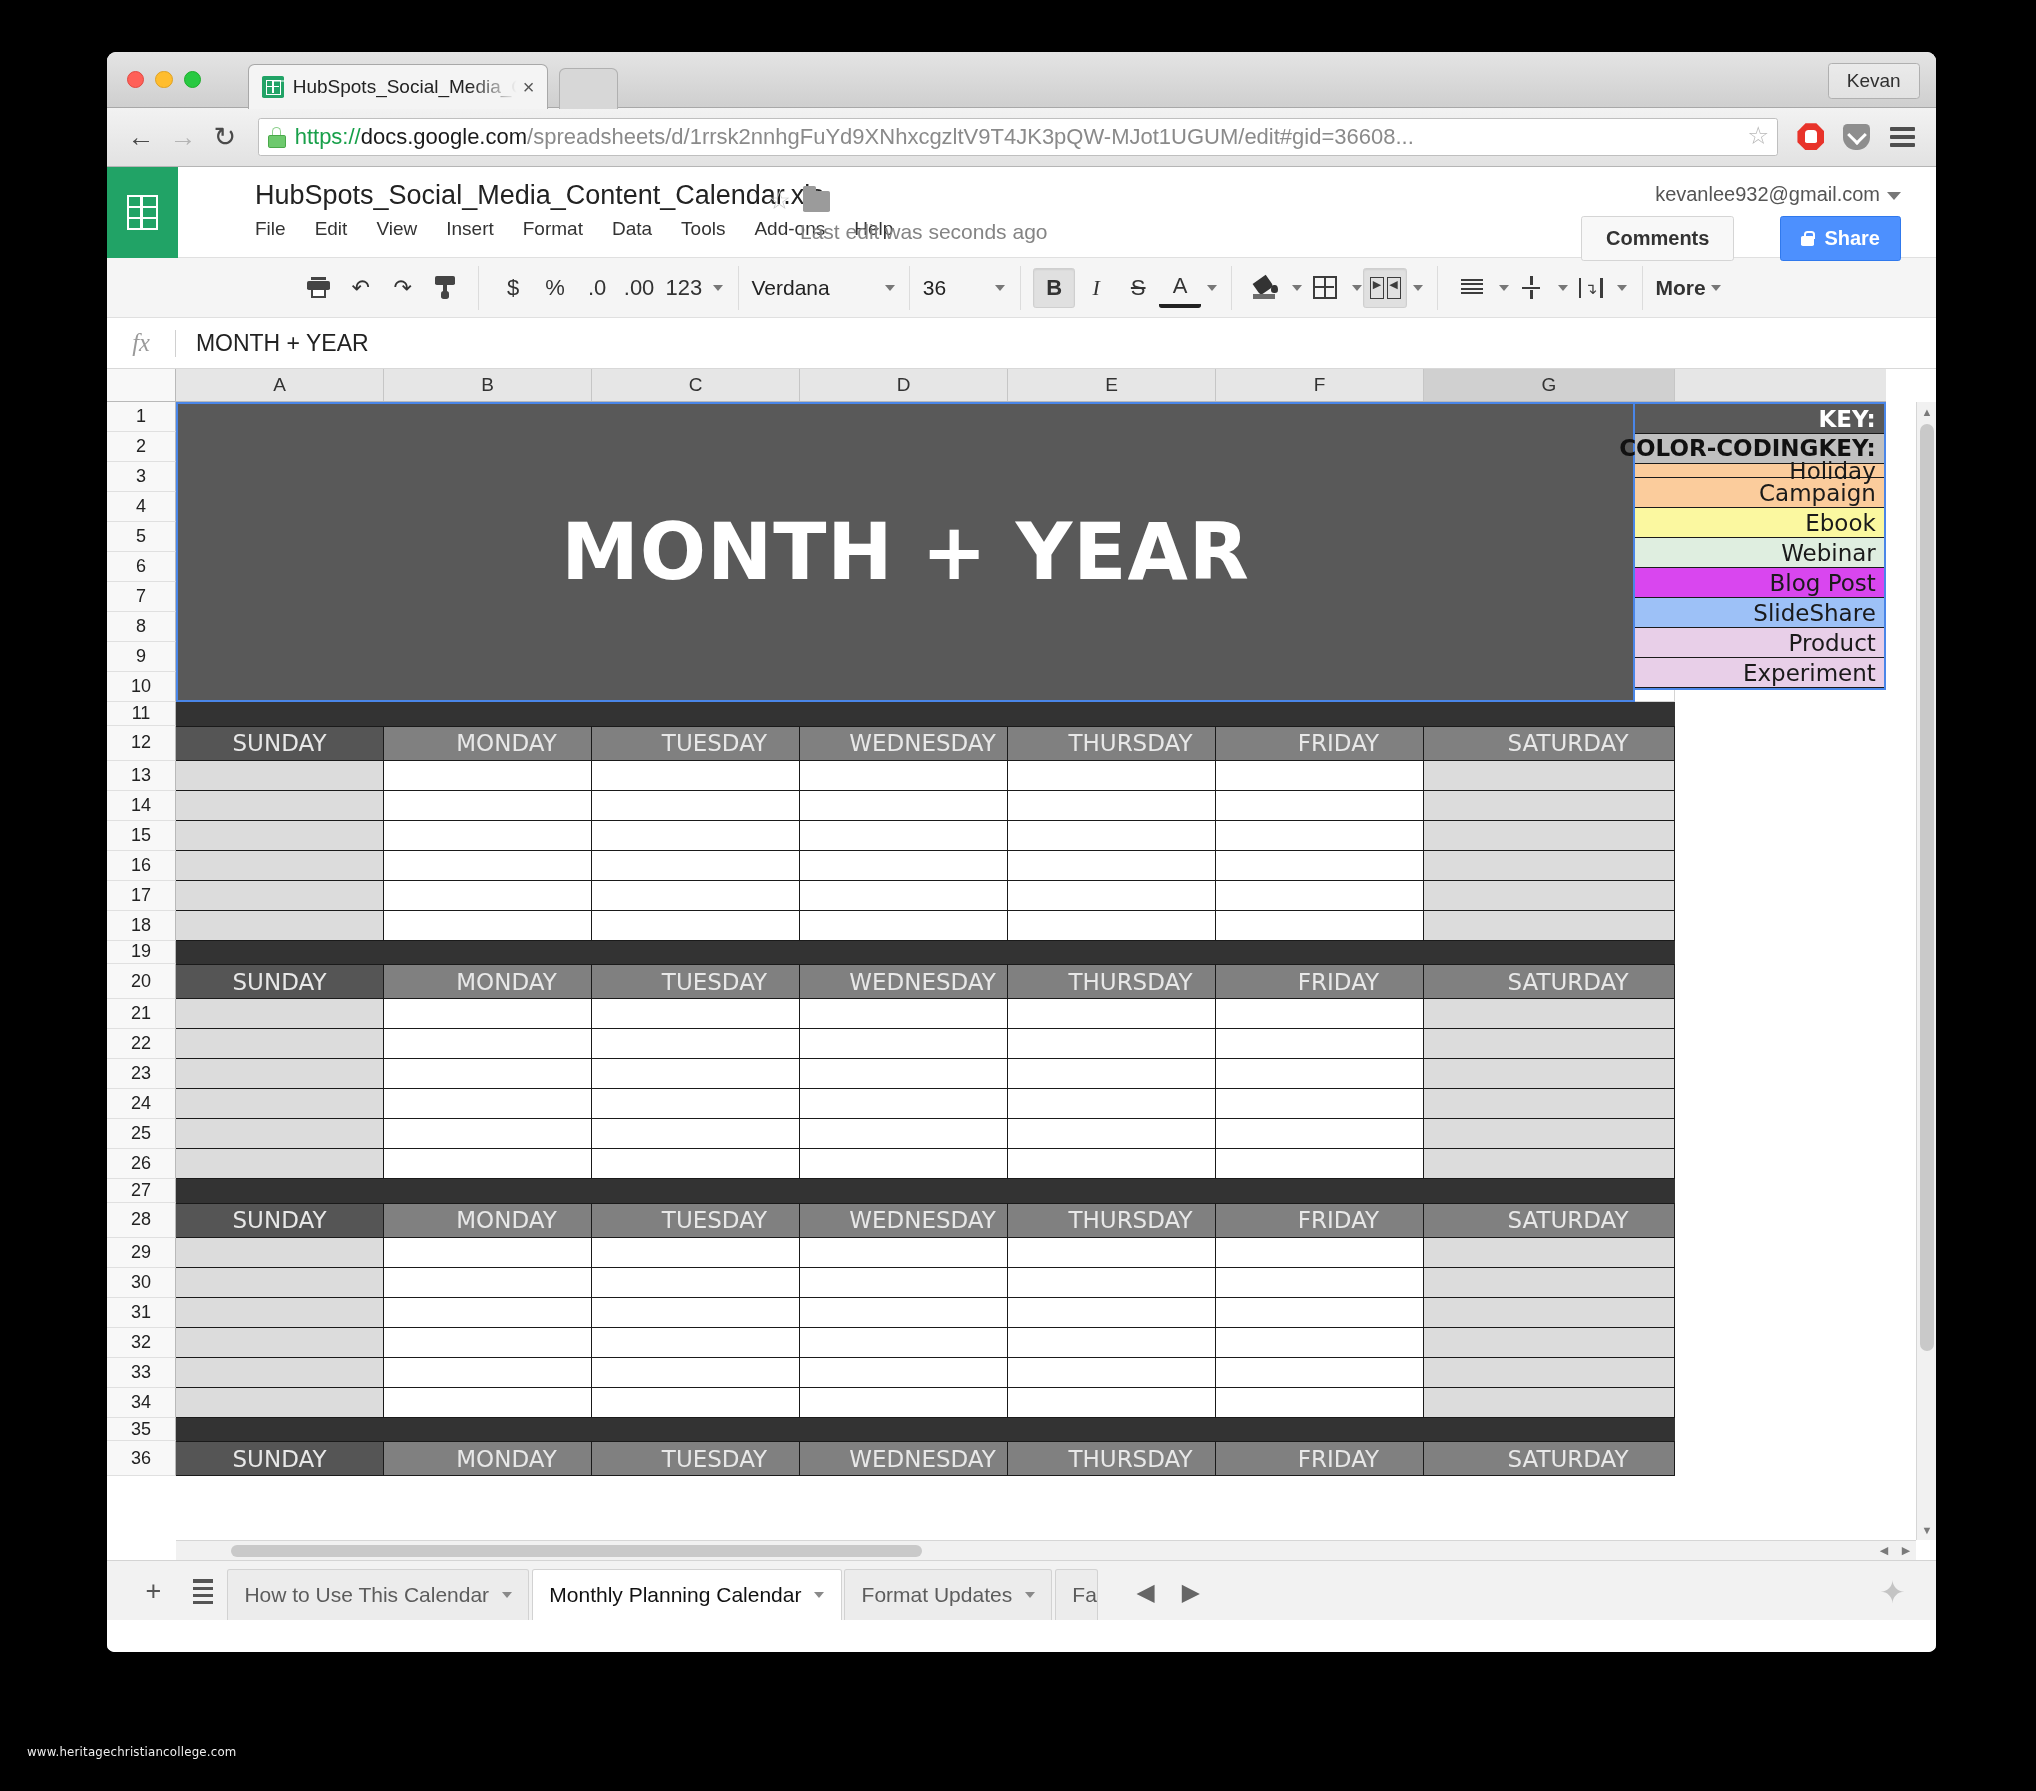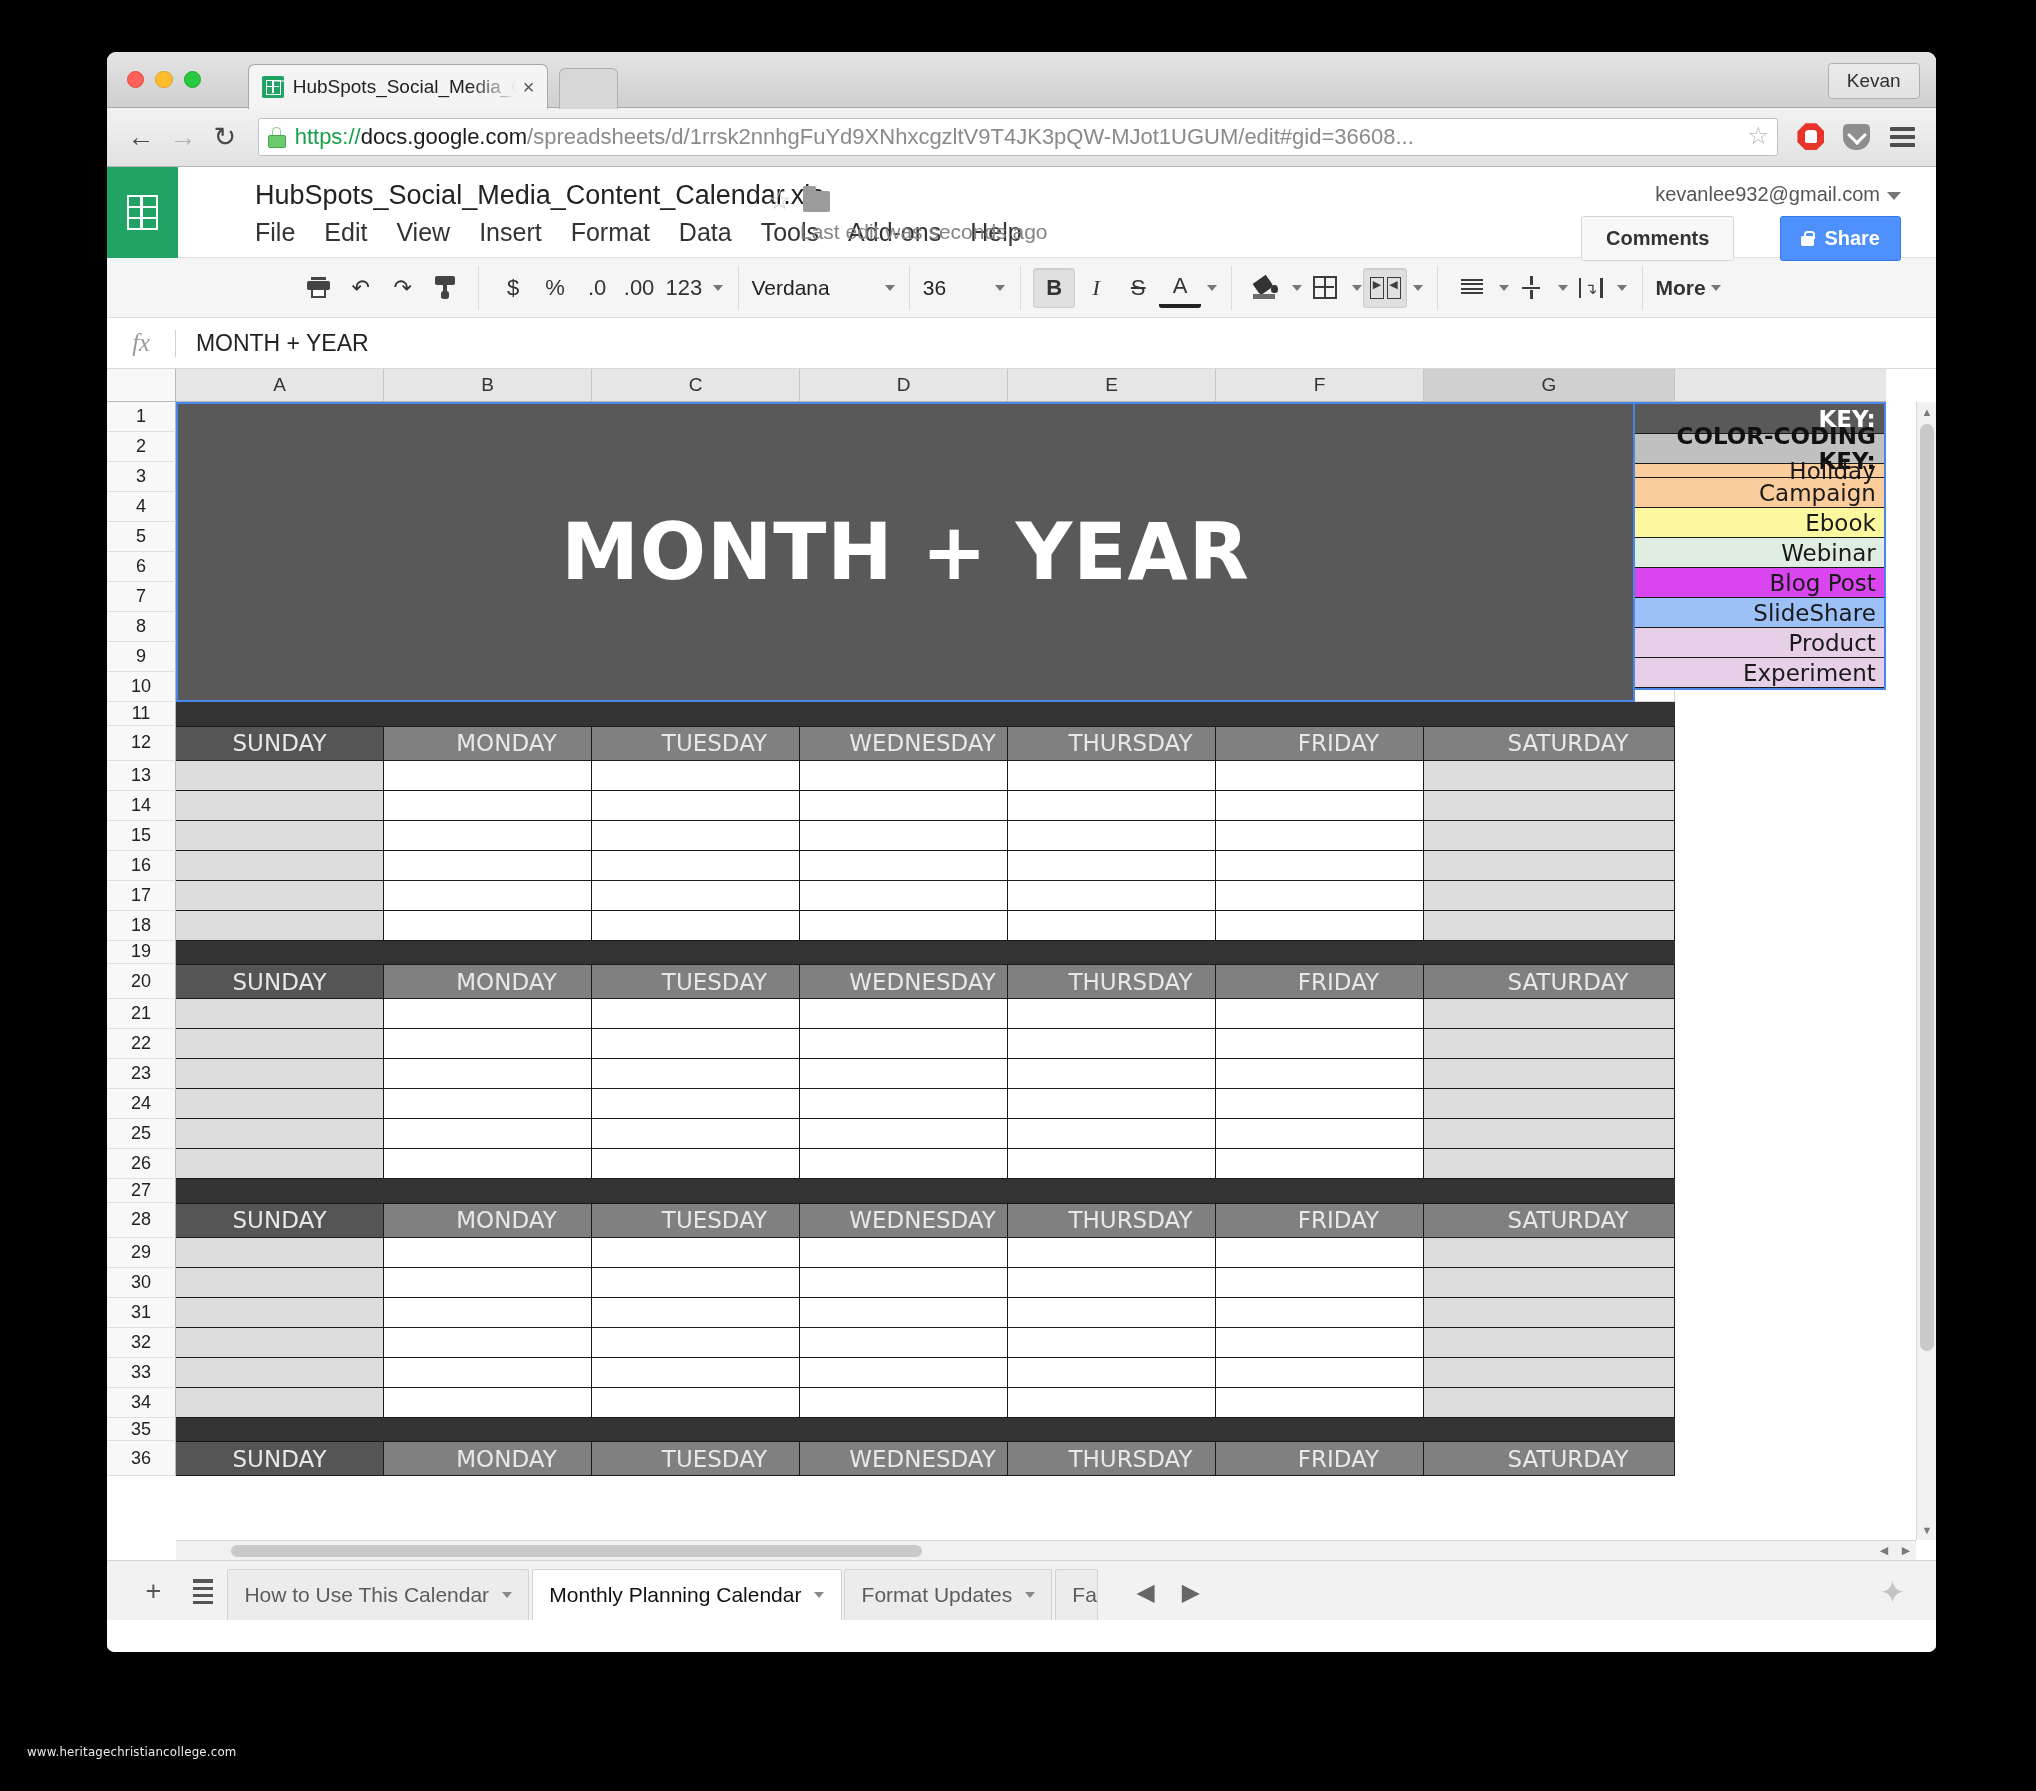--- a/index.html
+++ b/index.html
@@ -175,21 +175,21 @@
   .title-folder {
     position: absolute; left: 696px; top: 23.6px; width: 27px; height: 21px;
     background: #9b9b9b; border-radius: 1.8px; cursor: pointer;
   }
   .title-folder::before {
     content: ""; position: absolute; left: 0; top: -4.5px; width: 12.7px; height: 5.5px;
     background: #9b9b9b; border-radius: 1.8px 1.8px 0 0;
   }
   .menu-bar {
     position: absolute; left: 148px; top: 51px;
-    display: flex; gap: 29px; font-size: 25px; color: #333;
+    display: flex; gap: 29px; font-size: 19px; color: #333;
   }
   .menu-bar span { cursor: pointer; }
   .last-edit {
     position: absolute; left: 693px; top: 53px;
     font-size: 21px; color: #848484; white-space: nowrap;
   }
   .account-email {
     position: absolute; right: 56px; top: 16.4px;
     font-size: 20px; color: #555; white-space: nowrap;
   }
@@ -343,21 +343,21 @@
     display: flex; align-items: center; justify-content: flex-end;
     padding-right: 8.2px;
     font-size: 23px; color: #1a1a1a;
     border-bottom: 0.9px solid #1a1a1a;
     white-space: nowrap;
     font-family: "DejaVu Sans", sans-serif;
   }
   .key-row.title-dark { background: #595959; color: #fff; font-weight: bold; }
   .key-row.title-light { background: #c0c0c0; color: #111; font-weight: bold; line-height: 1.0; }
   .key-row.title-light .two-line {
-    display: flex; flex-direction: column; align-items: flex-end; justify-content: center; line-height: 1.05;
+    display: flex; flex-direction: row; align-items: flex-end; justify-content: center; line-height: 1.05;
   }
 
   
   .spacer-cell { background: #333333; border-right: none; border-bottom: none; }
   .dayhead {
     display: flex; align-items: center; justify-content: center;
     font-size: 23px; color: #e8e8e8;
     font-family: "DejaVu Sans", sans-serif;
     border-right: 0.9px solid #1a1a1a;
     border-bottom: 0.9px solid #1a1a1a;

